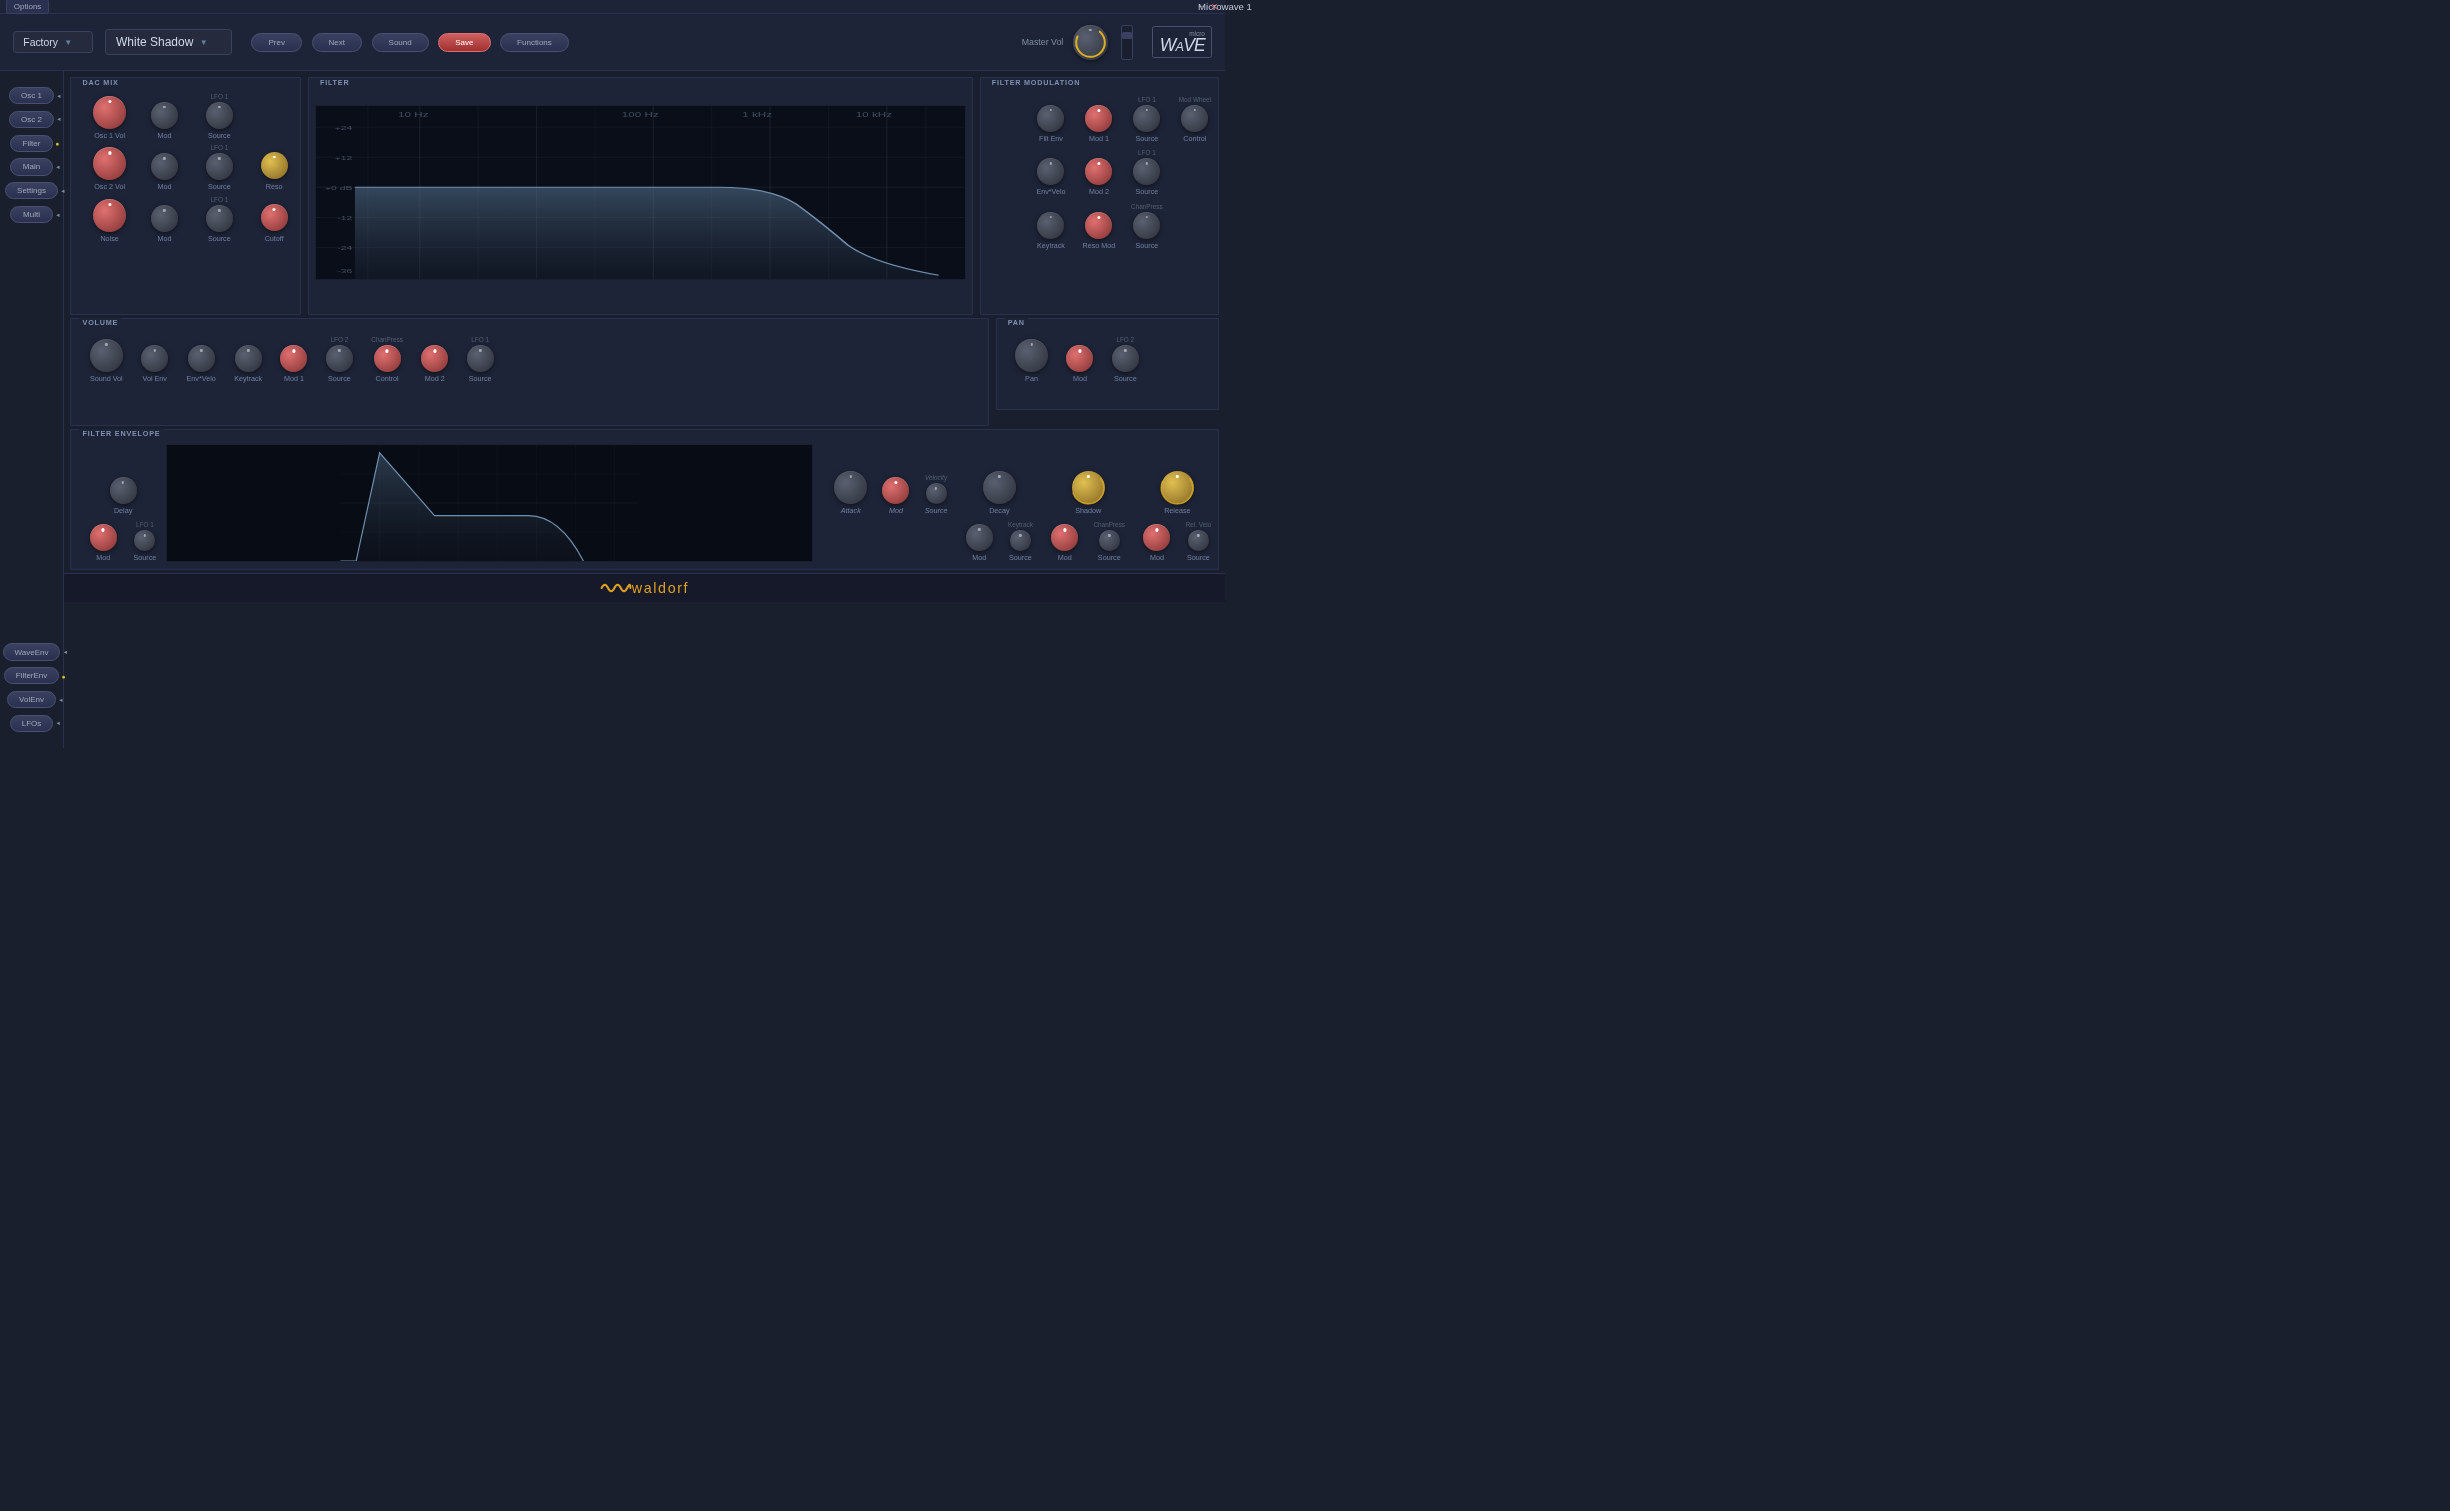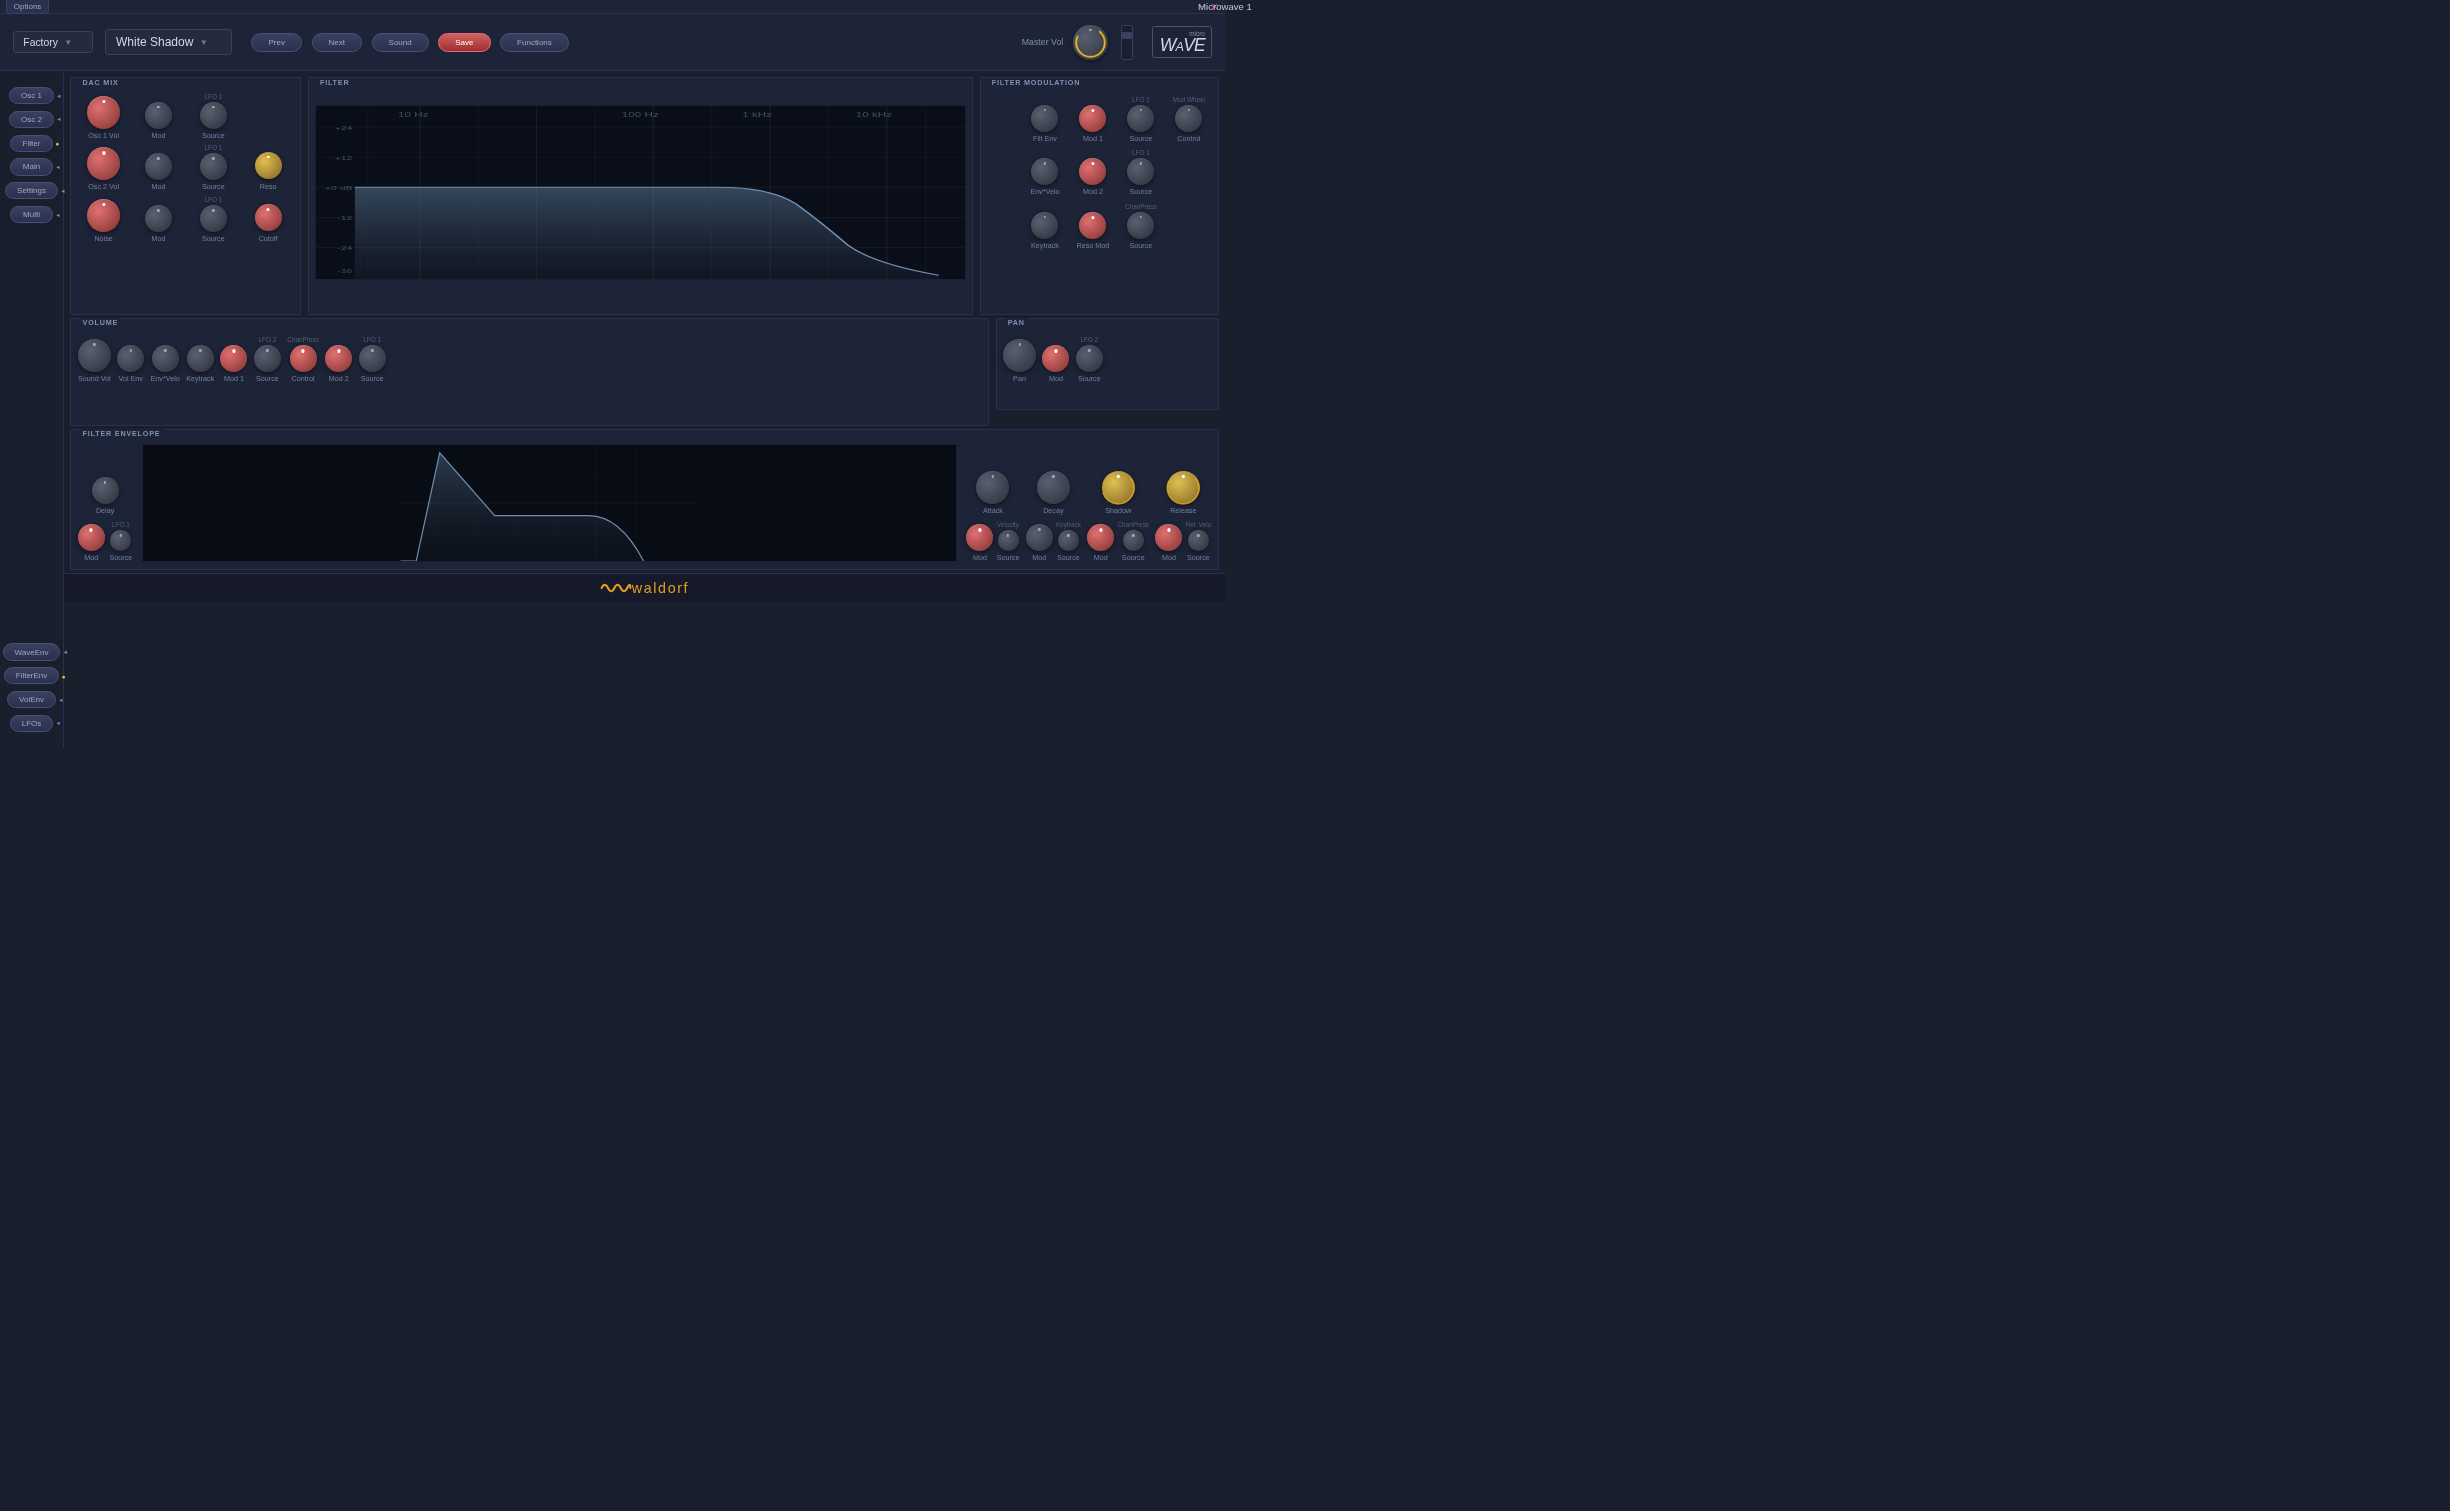--- a/index.html
+++ b/index.html
@@ -233,21 +233,21 @@
 
     
     .bottom-bar {
       height: 29px;
       display: flex;
       align-items: center;
       justify-content: center;
       background: #16192a;
       border-top: 0.8px solid #2a3050;
     }
-    .col { display: flex; flex-direction: column; gap: 2px; align-items: center; }
+    .col { display: flex; flex-direction: column; gap: 2px; align-items: center; margin-left: 12px; }
 
   </style>
 </head>
 <body>
 
 <div class="title-bar">
   <div class="title-bar-left">
     <button class="options-btn">Options</button>
   </div>
   <div class="title-center">Microwave 1</div>
@@ -650,21 +650,21 @@
                 </linearGradient>
               </defs>
 
               <path d="M0,148 L20,148 L50,10 L120,90 L240,90 Q280,90 310,148 L380,148 Z" fill="url(#envGrad)"></path>
               <path d="M0,148 L20,148 L50,10 L120,90 L240,90 Q280,90 310,148" fill="none" stroke="#7090b0" stroke-width="1.5"></path>
             </svg>
           </div>
 
           <div style="display:flex;gap:6.4px;align-items:flex-start;">
 
-            <div style="display:flex;flex-direction:column;gap:3.2px;align-items:center;">
+            <div style="display:flex;flex-direction:row;gap:3.2px;align-items:center;font-style:italic;">
               <div class="col">
                 <div class="knob knob-large knob-dark"></div>
                 <span class="knob-label">Attack</span>
               </div>
               <div style="display:flex;gap:3.2px;align-items:flex-end;margin-top:3.2px;">
                 <div class="col">
                   <div class="knob knob-medium knob-red"></div>
                   <span class="knob-label">Mod</span>
                 </div>
                 <div class="col">

